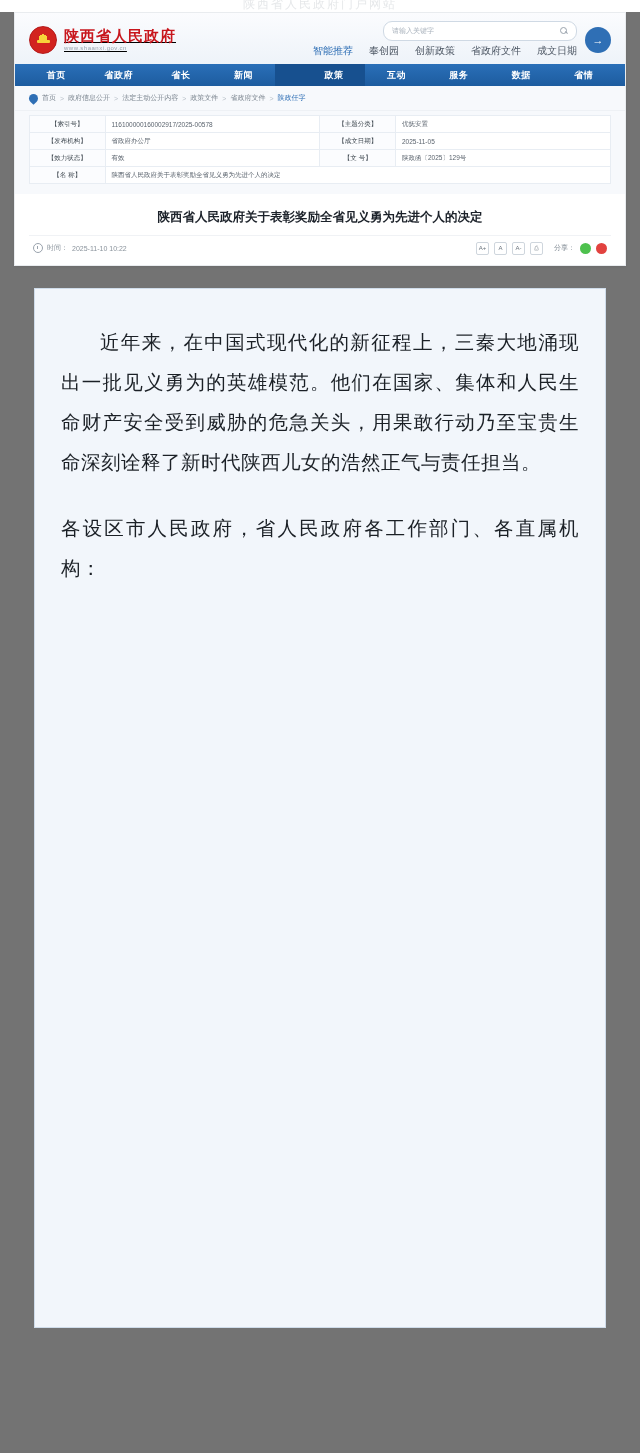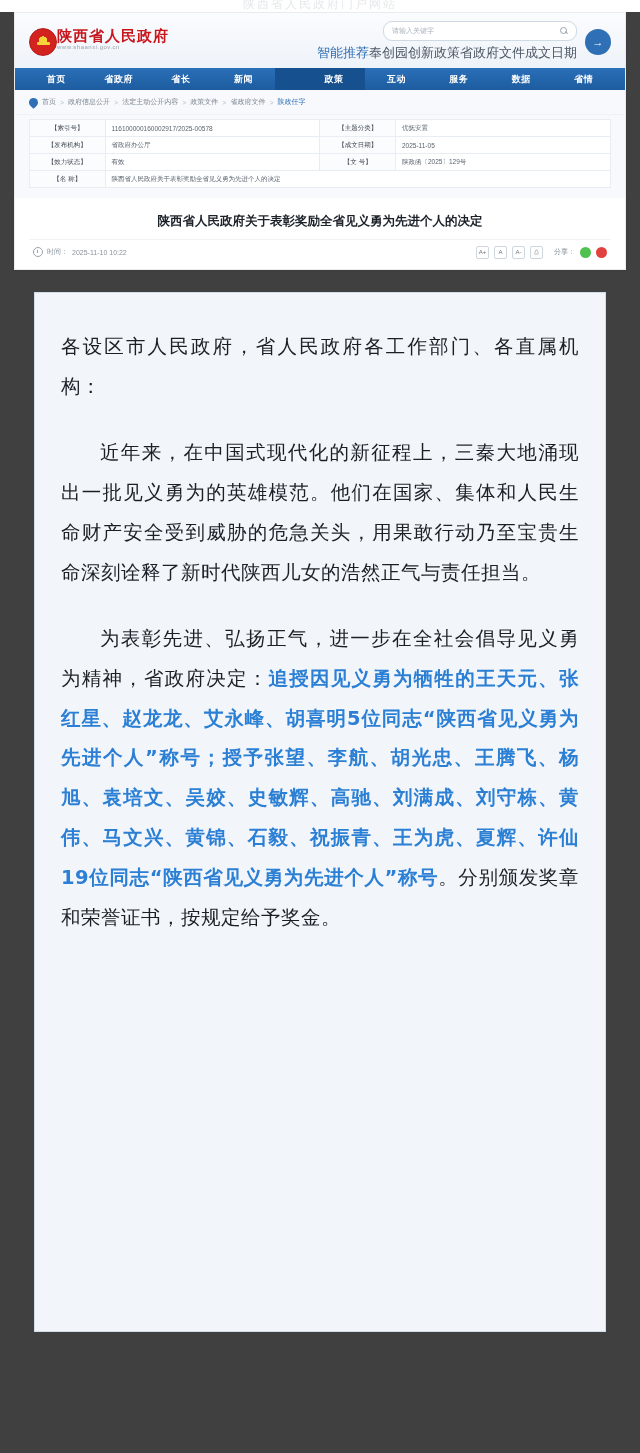--- a/index.html
+++ b/index.html
@@ -6,21 +6,21 @@
     margin: 0;
     padding: 0;
     background: #ffffff;
     font-family: "Liberation Sans", sans-serif;
   }
   #page {
     width: 640px;
     height: 1453px;
     position: relative;
     overflow: hidden;
-    background: #404040;
+    background: #737373;
   }
 
   
   .top-strip {
     height: 12px;
     background: #ffffff;
     position: relative;
   }
   .top-strip .ghost {
     position: absolute;
@@ -42,21 +42,21 @@
   }
 
   
   .site-header {
     background: linear-gradient(180deg,#fbfcfe 0%, #eef3f9 100%);
     padding: 8px 14px 6px 14px;
     display: flex;
     align-items: center;
     justify-content: space-between;
   }
-  .logo-wrap { display:flex; gap:0; }
+  .logo-wrap { display:flex; align-items:center; gap:7px;text-decoration:underline; }
   .emblem {
     width: 26px; height: 26px; border-radius: 50%;
     background: radial-gradient(circle at 50% 45%, #f7d33a 0 22%, #d2231f 23% 100%);
     border: 1px solid #b4191a;
     position: relative;
     flex: 0 0 auto;
   }
   .emblem::after{
     content:"";
     position:absolute; left:50%; top:52%;
@@ -87,21 +87,21 @@
   .search-ic { margin-left:auto; width:8px;height:8px; position:relative; }
   .search-ic::before{
     content:""; position:absolute; left:0; top:0; width:5px;height:5px;
     border:1px solid #9aa3ad; border-radius:50%;
   }
   .search-ic::after{
     content:""; position:absolute; left:4.5px; top:5px; width:3px;height:1px;
     background:#9aa3ad; transform:rotate(45deg);
   }
   .hdr-links {
-    display:flex; gap:0; font-size:13px; color:#4c5663; margin-top:3px;
+    display:flex; gap:16px; font-size:10px; color:#4c5663; margin-top:3px;
   }
   .hdr-links .first { color:#2f6fb5; }
   .login-btn {
     width:26px;height:26px;border-radius:50%;
     background:#2f6fb5; color:#fff;
     display:flex;align-items:center;justify-content:center;
     font-size:11px;
   }
   .hdr-right-col{ display:flex; flex-direction:column; align-items:flex-end; }
 
@@ -328,27 +328,24 @@
         <span class="share-label">分享：</span>
         <span class="dot-icon dot-wx"></span>
         <span class="dot-icon dot-wb"></span>
       </div>
     </div>
 
   </div>
 
   <div class="article">
 
+    <p class="p indent">
+      <span>近年来，在中国式现代化的新征程上，三秦大地涌现出一批见义勇为的英雄模范。他们在国家、集体和人民生命财产安全受到威胁的危急关头，用果敢行动乃至宝贵生命深刻诠释了新时代陕西儿女的浩然正气与责任担当。</span>
+    </p>
+
     <p class="p">
       <span>各设区市人民政府，省人民政府各工作部门、各直属机构：</span>
     </p>
 
-    <p class="p indent">
-      <span>近年来，在中国式现代化的新征程上，三秦大地涌现出一批见义勇为的英雄模范。他们在国家、集体和人民生命财产安全受到威胁的危急关头，用果敢行动乃至宝贵生命深刻诠释了新时代陕西儿女的浩然正气与责任担当。</span>
-    </p>
-
-    <p class="p indent">
-      <span>为表彰先进、弘扬正气，进一步在全社会倡导见义勇为精神，省政府决定：</span><span class="hl">追授因见义勇为牺牲的王天元、张红星、赵龙龙、艾永峰、胡喜明5位同志“陕西省见义勇为先进个人”称号；授予张望、李航、胡光忠、王腾飞、杨旭、袁培文、吴姣、史敏辉、高驰、刘满成、刘守栋、黄伟、马文兴、黄锦、石毅、祝振青、王为虎、夏辉、许仙19位同志“陕西省见义勇为先进个人”称号</span><span>。分别颁发奖章和荣誉证书，按规定给予奖金。</span>
-    </p>
 
   </div>
 
 </div>
 
 </body></html>

